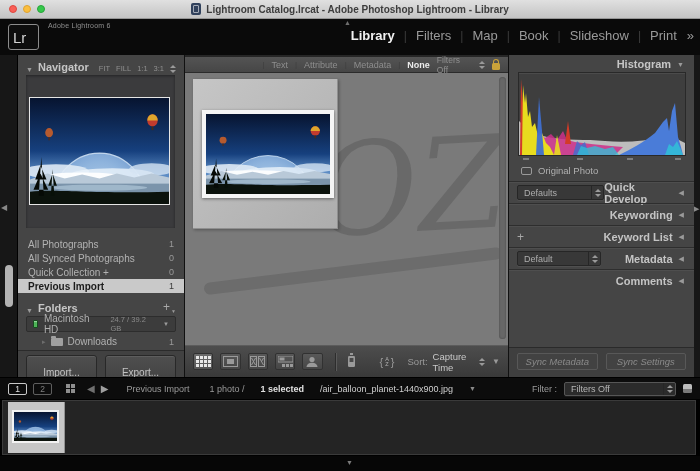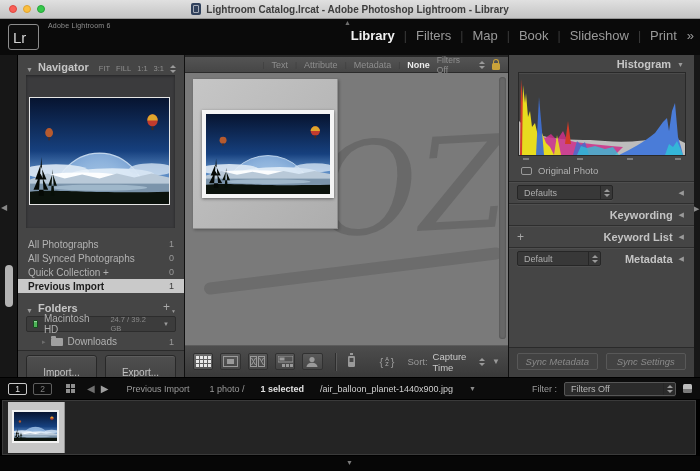--- a/index.html
+++ b/index.html
@@ -463,20 +463,21 @@
         <span class="dropdown" style="width:96px">
           <span class="dd-value">Defaults</span>
           <span class="dd-step">
               <span class="stepper">
                 <i class="up"></i>
                 <i class="dn"></i>
               </span>
             </span>
         </span>
         <span class="rp-label">
+            <span>Quick Develop</span>
             <span class="sec-caret">◀</span>
           </span>
       </div>
       <div class="rp-row" style="top:148px">
         <span class="rp-label">
             <span>Keywording</span>
             <span class="sec-caret">◀</span>
           </span>
       </div>
       <div class="rp-row" style="top:170px">
@@ -491,20 +492,26 @@
           <span class="dd-value">Default</span>
           <span class="dd-step">
               <span class="stepper">
                 <i class="up"></i>
                 <i class="dn"></i>
               </span>
             </span>
         </span>
         <span class="rp-label">
             <span>Metadata</span>
+            <span class="sec-caret">◀</span>
+          </span>
+      </div>
+      <div class="rp-row" style="top:214px">
+        <span class="rp-label">
+            <span>Comments</span>
             <span class="sec-caret">◀</span>
           </span>
       </div>
 
       <div class="rp-footer">
         <div class="sync-row">
           <div class="sync-btn">Sync Metadata</div>
           <div class="sync-btn">Sync Settings</div>
         </div>
       </div>

